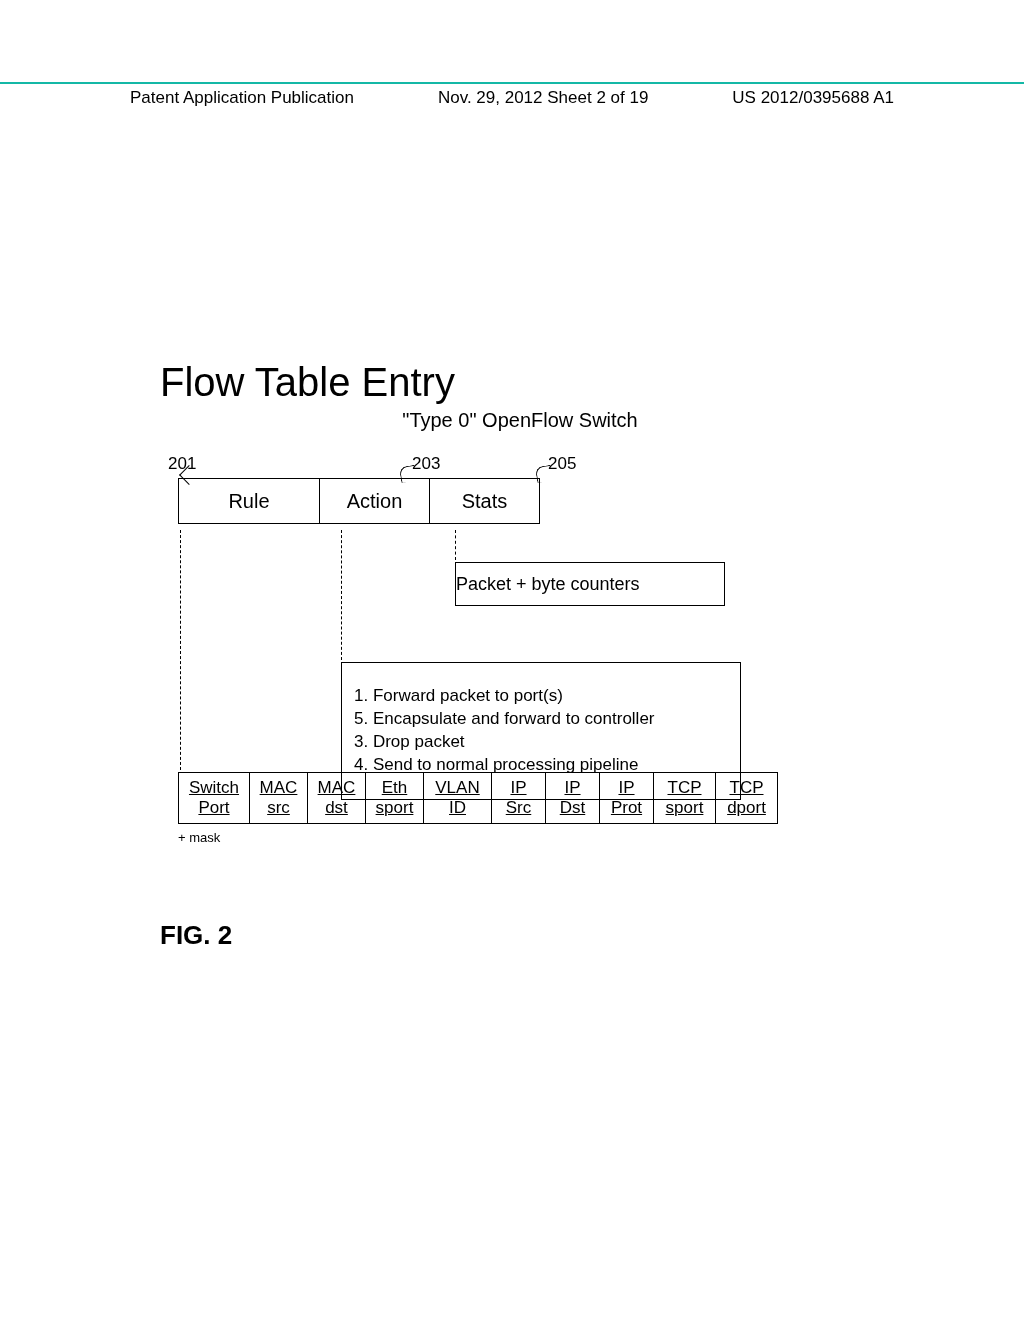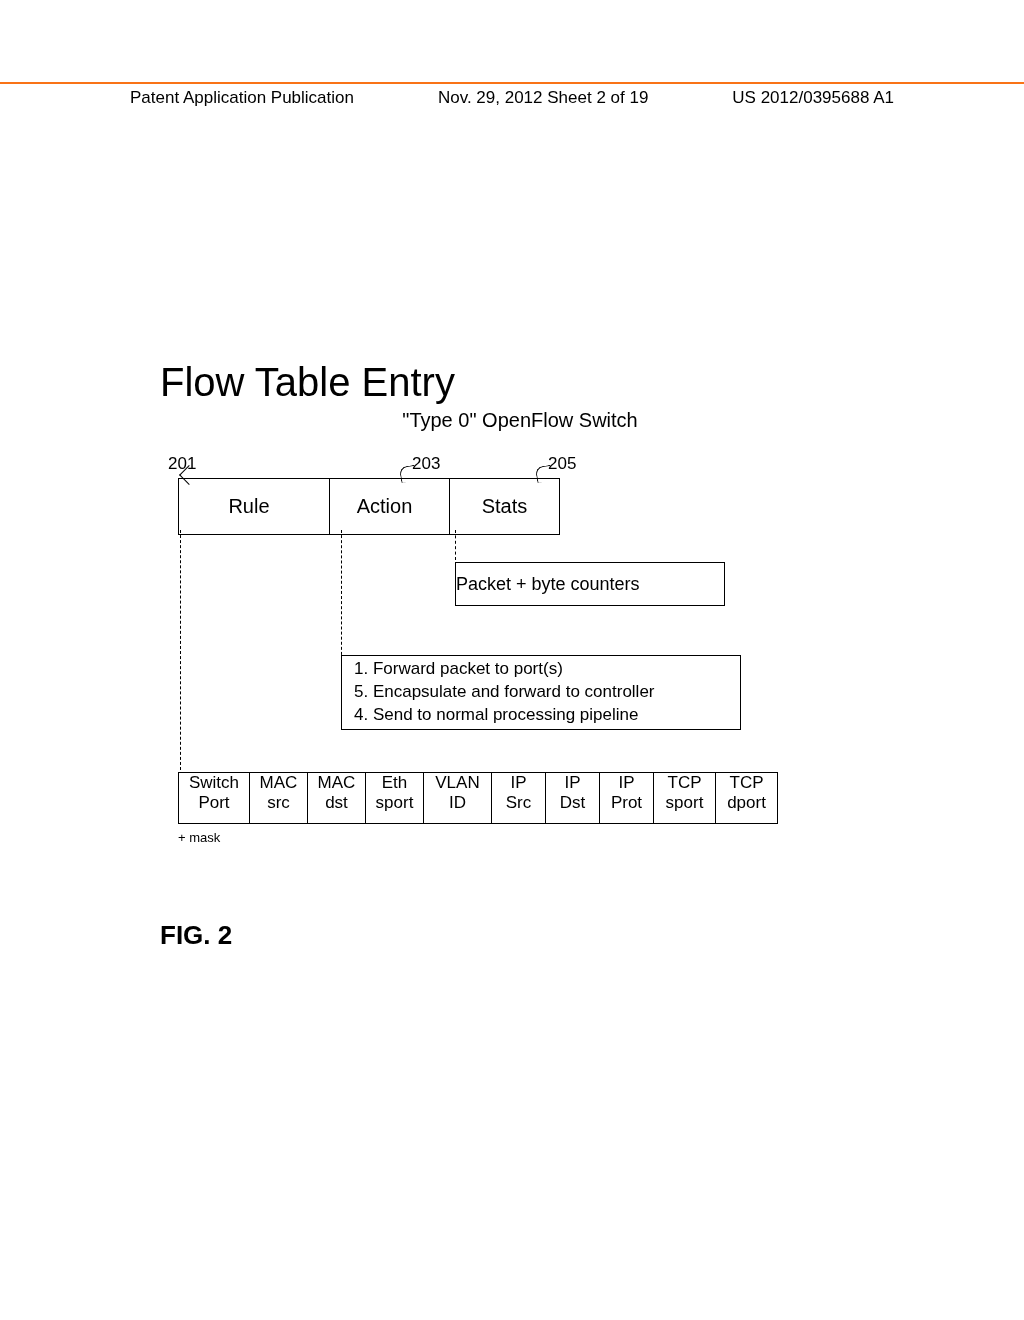--- a/index.html
+++ b/index.html
@@ -9,21 +9,21 @@
     background: #fff;
     font-family: Arial, Helvetica, sans-serif;
     color: #000;
     position: relative;
   }
   .header-row {
     position: absolute;
     top: 82px;
     left: 0;
     width: 1024px;
-    border-top: 2px solid #f97316;
+    border-top: 2px solid #14b8a6;
     padding-top: 4px;
     display: flex;
     justify-content: space-between;
     font-size: 17px;
   }
   .header-row .left  { margin-left: 130px; font-weight: normal; }
   .header-row .mid   { }
   .header-row .right { margin-right: 130px; }
   .diagram {
     position: absolute;
@@ -49,22 +49,21 @@
   .ref201 { top: 94px;  left: 8px; }
   .ref203 { top: 94px;  left: 252px; }
   .ref205 { top: 94px;  left: 388px; }
   
   .toprow {
     position: absolute;
     top: 118px;
     left: 18px;
     display: flex;
     border: 1.5px solid #000;
-    height: 57px;
-    gap: 10px;
+    height: 46px;
   }
   .toprow .cell {
     display: flex;
     align-items: center;
     justify-content: center;
     font-size: 20px;
     height: 100%;
   }
   .toprow .cell + .cell { border-left: 1.5px solid #000; }
   .c-rule   { width: 140px; }
@@ -110,45 +109,47 @@
     height: 44px;
     border: 1.5px solid #000;
     display: flex;
     align-items: center;
     padding-left: 0;
     font-size: 18px;
   }
   
   .actionbox {
     position: absolute;
-    top: 295px;
+    top: 302px;
     left: 181px;
     width: 400px;
     border: 1.5px solid #000;
-    padding: 2px 12px;
+    padding: 22px 12px;
     font-size: 17px;
     line-height: 1.35;
   }
   
   .fields {
     position: absolute;
     top: 412px;
     left: 18px;
     display: flex;
     border: 1.5px solid #000;
     height: 52px;
   }
   .fields .f {
     display: flex;
     flex-direction: column;
     align-items: center;
+    justify-content: center;
     font-size: 17px;
     line-height: 1.15;
     text-align: center;
     padding: 0 6px;
+    text-decoration: underline;
   }
   .fields .f + .f { border-left: 1.5px solid #000; }
   .w-switch { width: 70px; }
   .w-mac    { width: 58px; }
   .w-mac2   { width: 58px; }
   .w-eth    { width: 58px; }
   .w-vlan   { width: 68px; }
   .w-ip     { width: 54px; }
   .w-ip2    { width: 54px; }
   .w-ipp    { width: 54px; }
@@ -201,20 +202,21 @@
   <div class="dash dash-act"></div>
   <div class="dash dash-stats"></div>
 
   <div class="statsbox">
     <span>Packet + byte counters</span>
   </div>
 
   <div class="actionbox">
     <div>1. Forward packet to port(s)</div>
     <div>5. Encapsulate and forward to controller</div>
+    <div>3. Drop packet</div>
     <div>4. Send to normal processing pipeline</div>
   </div>
 
   <div class="fields">
     <div class="f w-switch">
       <span>Switch</span>
       <span>Port</span>
     </div>
     <div class="f w-mac">
       <span>MAC</span>

